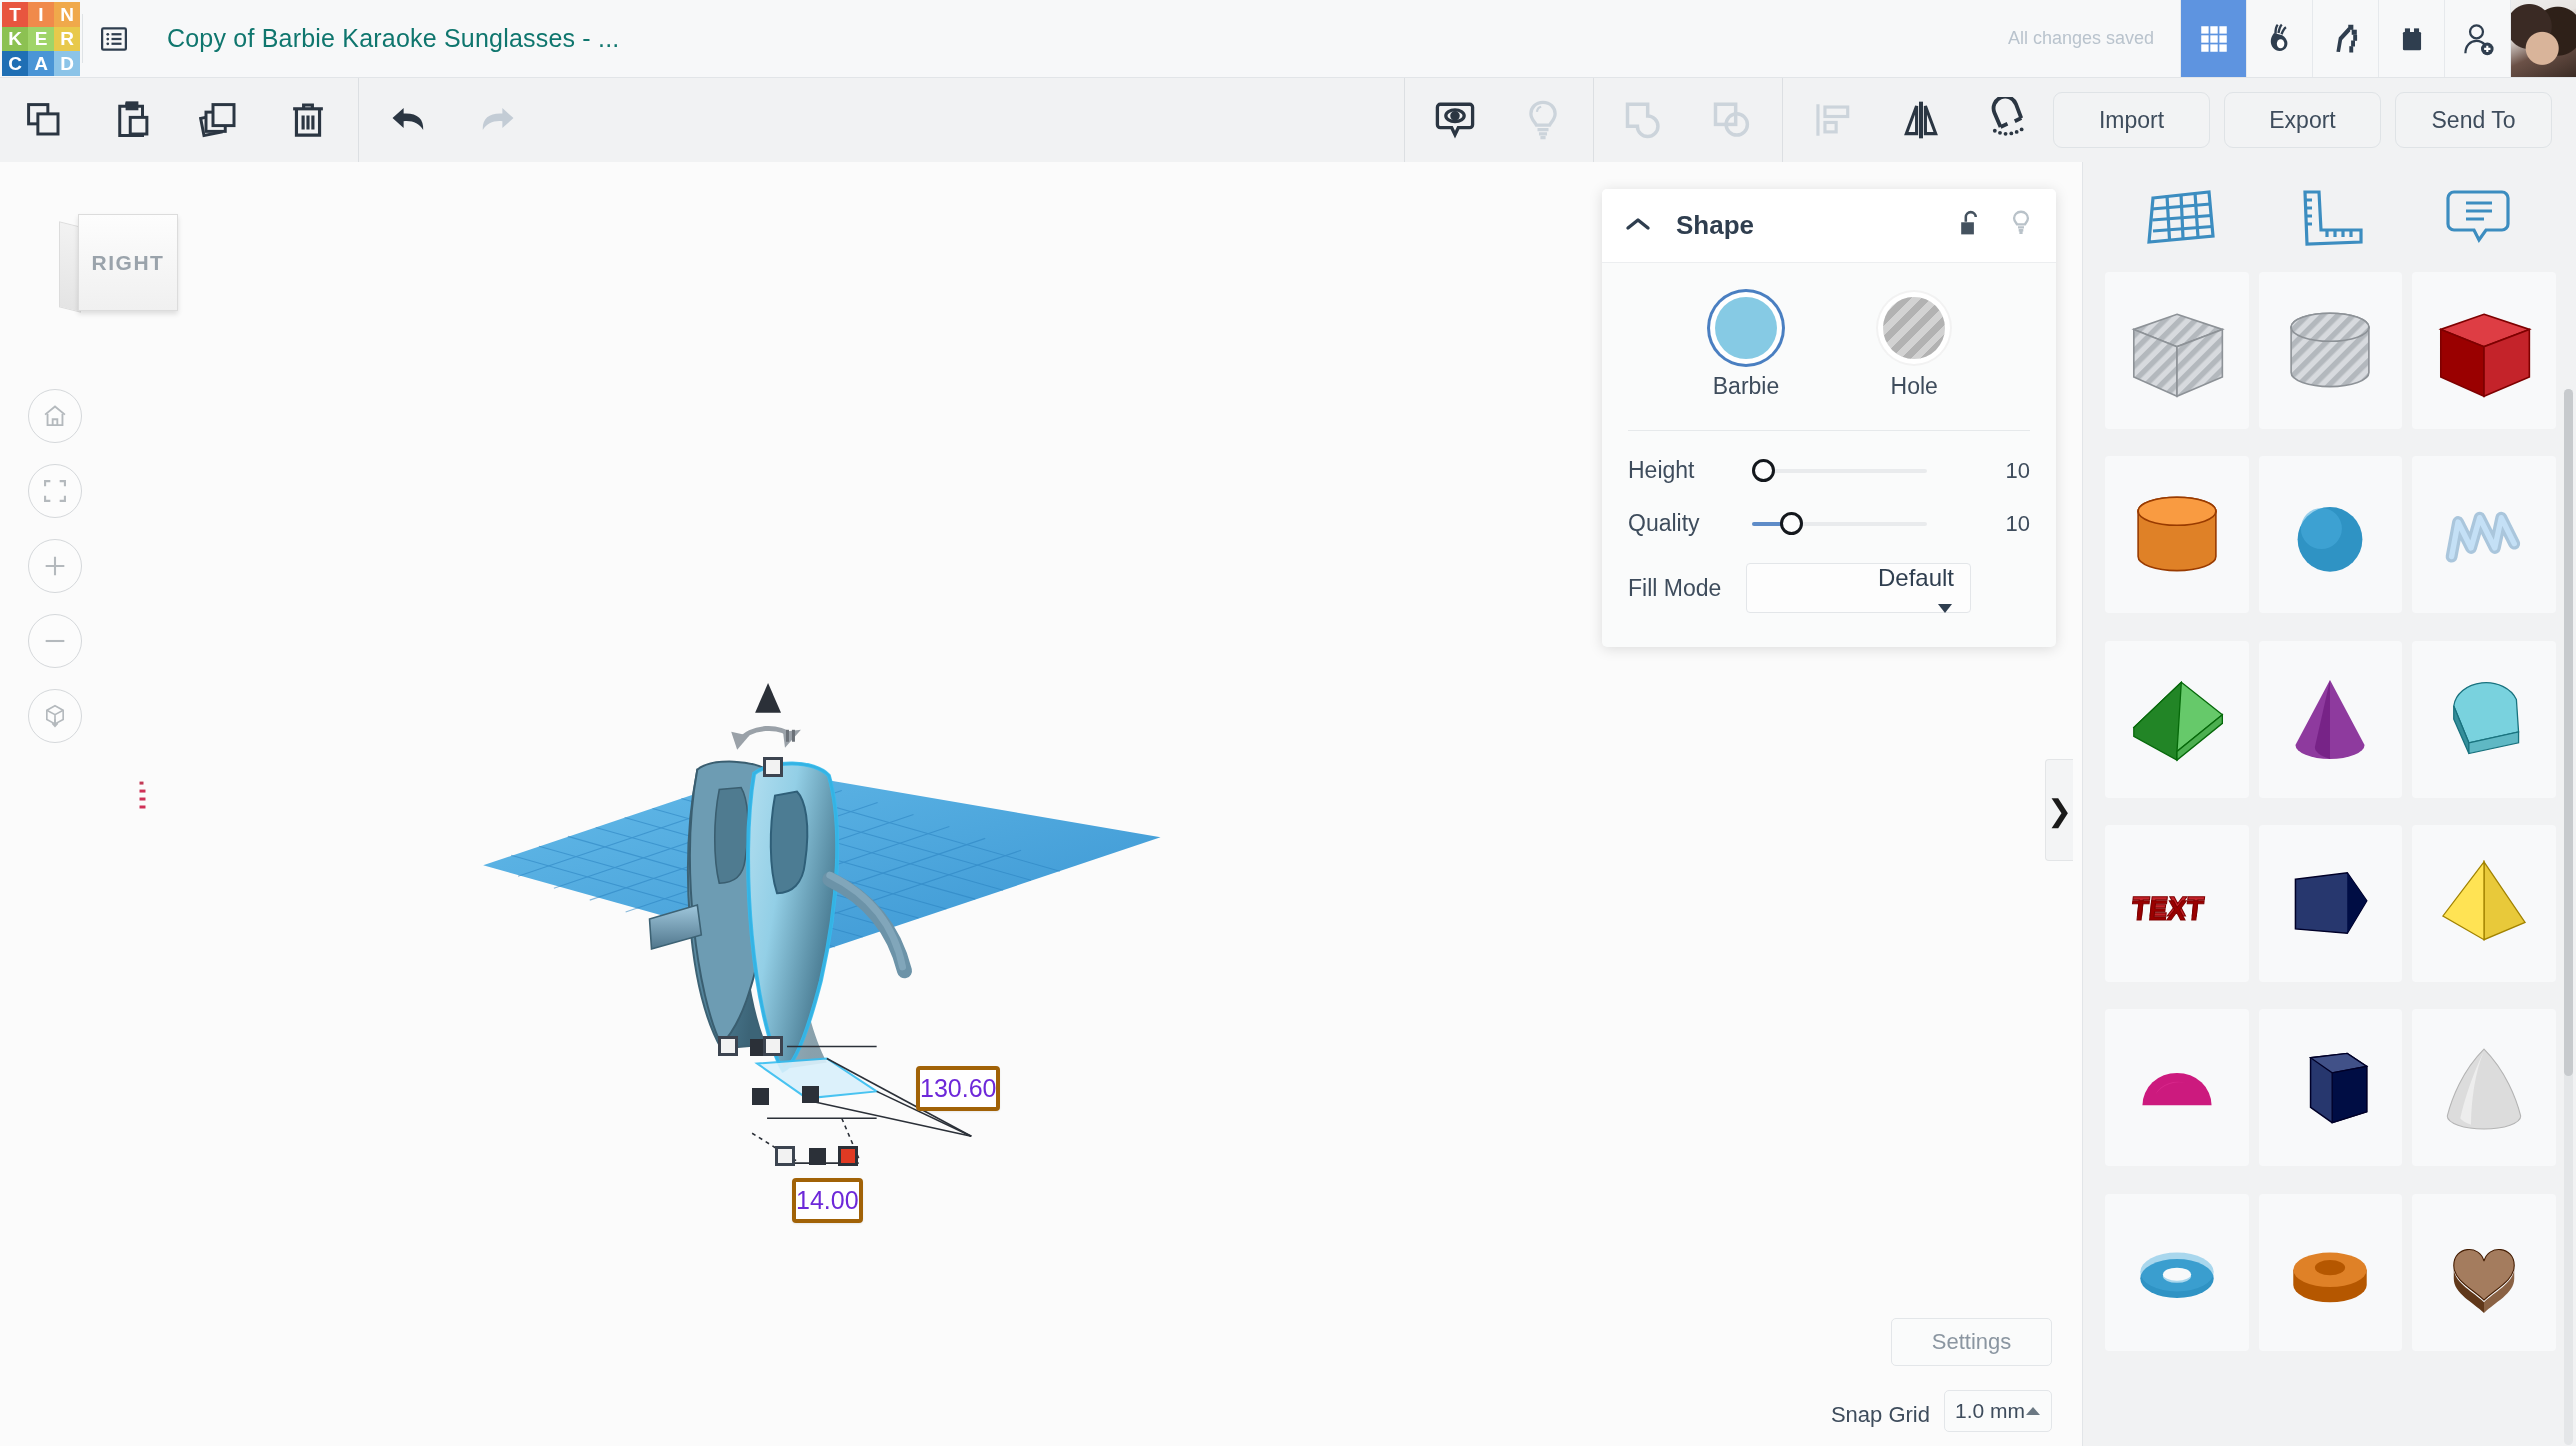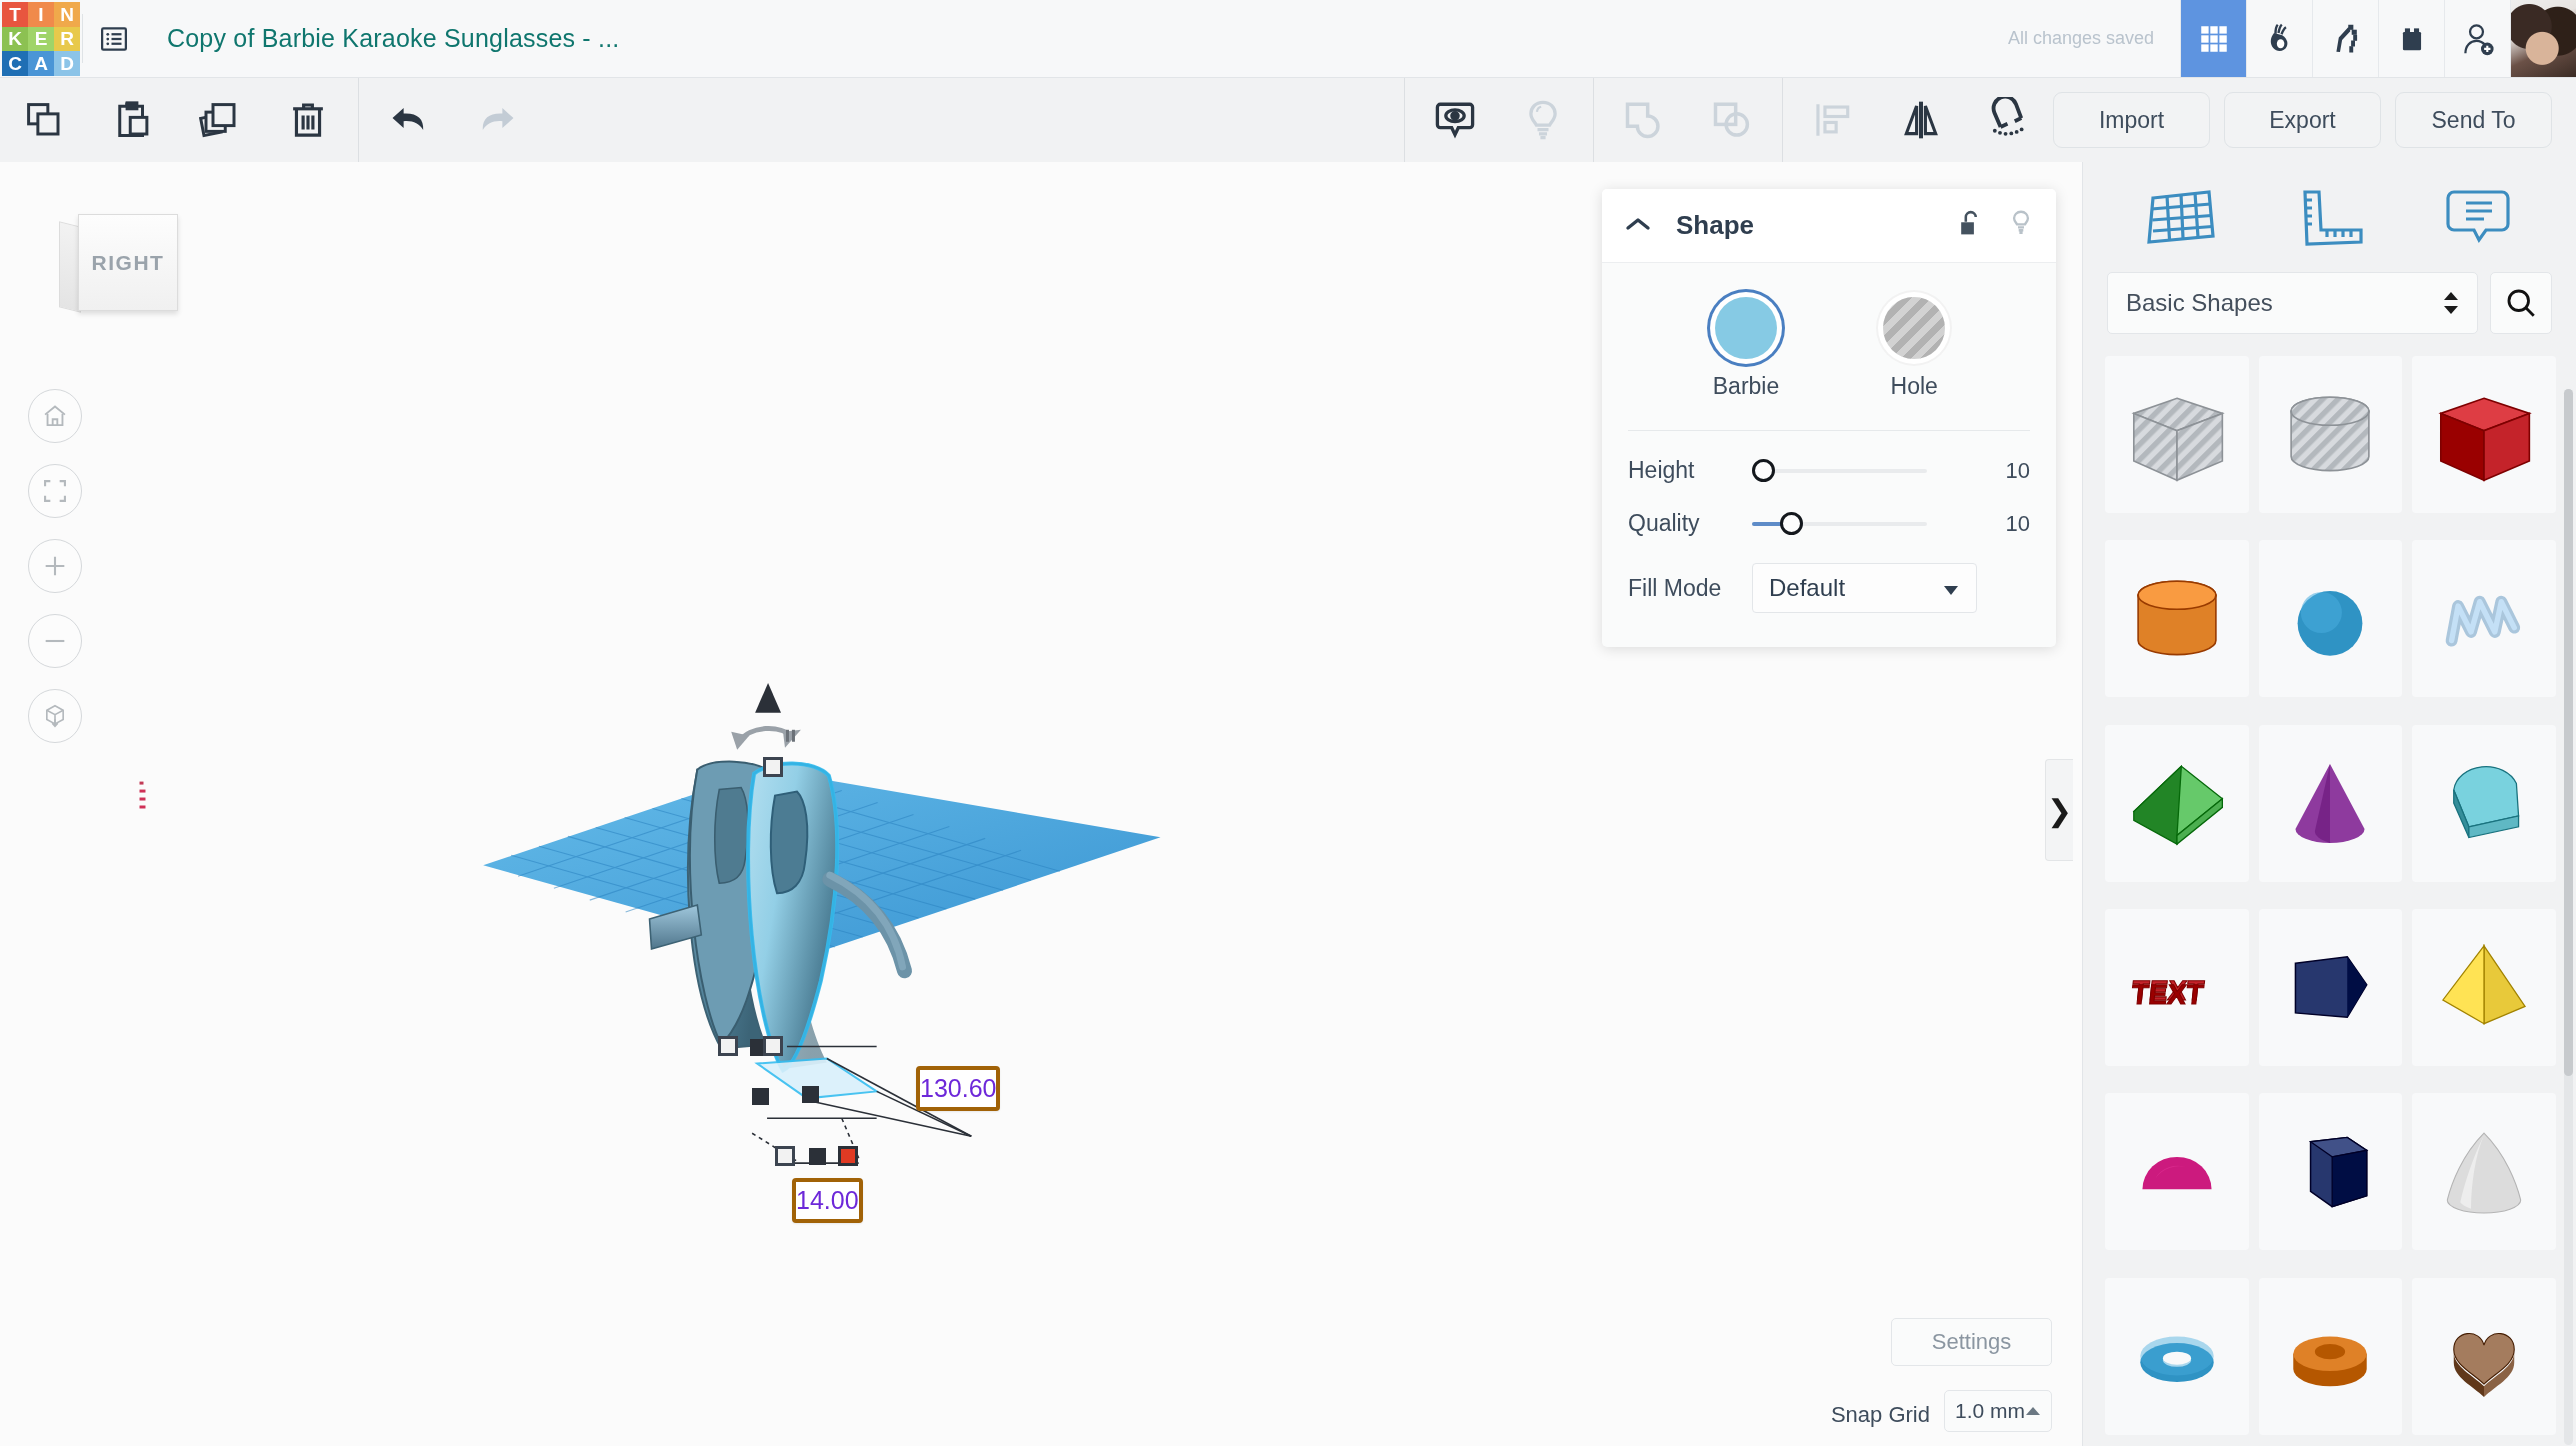--- a/index.html
+++ b/index.html
@@ -206,24 +206,24 @@
   .slider-fill {
     position: absolute; top: 10px; left: 0; height: 4px;
     background: #5e8cc8; border-radius: 2px;
   }
   .slider-knob {
     position: absolute; top: 0; width: 23px; height: 23px;
     border-radius: 50%; background: #fdfdfd; border: 3px solid #14181d;
   }
   .sp-value { margin-left: auto; font-size: 22px; color: #3e4c5c; }
   .sp-select {
-    margin-left: 6px; width: 225px; height: 50px;
+    width: 225px; height: 50px;
     border: 1px solid #e3e6e9; border-radius: 4px; background: #fdfdfd;
-    display: flex; align-items: center; padding: 0 16px;
-    font-size: 24px; color: #2f3e4f; cursor: pointer;
+    display: flex; align-items: flex-end; padding: 0 16px;
+    font-size: 24px; color: #2f3e4f; cursor: pointer; flex-direction: column;
   }
   .sp-select .caret { margin-left: auto; }
 
   
   .sidebar {
     position: absolute; top: 162px; right: 0;
     width: 494px; height: 1284px;
     background: #f1f2f3;
     border-left: 1px solid #e2e5e8;
   }
@@ -732,39 +732,20 @@
         </svg>
       </div>
       <div class="sb-tab">
         <svg width="76" height="62" viewBox="0 0 76 62" fill="none" stroke="#3c8dc0" stroke-width="3.2">
           <path d="M14 6 h48 a6 6 0 0 1 6 6 v26 a6 6 0 0 1 -6 6 h-16 l-7 10 l-5 -10 h-20 a6 6 0 0 1 -6 -6 V12 a6 6 0 0 1 6 -6 Z"></path>
           <path d="M26 17 h26 M26 25 h26 M26 33 h18"></path>
         </svg>
       </div>
     </div>
 
-    <div class="sb-searchrow">
-      <div class="sb-select">
-        <span>Basic Shapes</span>
-        <span class="spinner">
-          <svg width="16" height="9" viewBox="0 0 16 9">
-              <polygon points="8,0 15,8 1,8" fill="#1a1a1a"></polygon>
-            </svg>
-          <svg width="16" height="9" viewBox="0 0 16 9">
-              <polygon points="8,9 1,1 15,1" fill="#1a1a1a"></polygon>
-            </svg>
-        </span>
-      </div>
-      <div class="sb-searchbtn">
-        <svg width="34" height="34" viewBox="0 0 24 24" fill="none" stroke="#111111" stroke-width="2">
-          <circle cx="10.4" cy="10.4" r="6.9"></circle>
-          <line x1="15.6" y1="15.6" x2="21" y2="21"></line>
-        </svg>
-      </div>
-    </div>
 
     <div class="sb-grid" id="shapeGrid">
         <div class="sb-cell">
           <svg width="108" height="108" viewBox="0 0 100 100">
             <defs>
               <pattern id="hshape-box-hole" width="10" height="10" patternUnits="userSpaceOnUse" patternTransform="rotate(45)">
          <rect width="10" height="10" fill="#d7dade"></rect>
                 <rect width="5" height="10" fill="#b3b8bd"></rect>
               </pattern>
             </defs>

